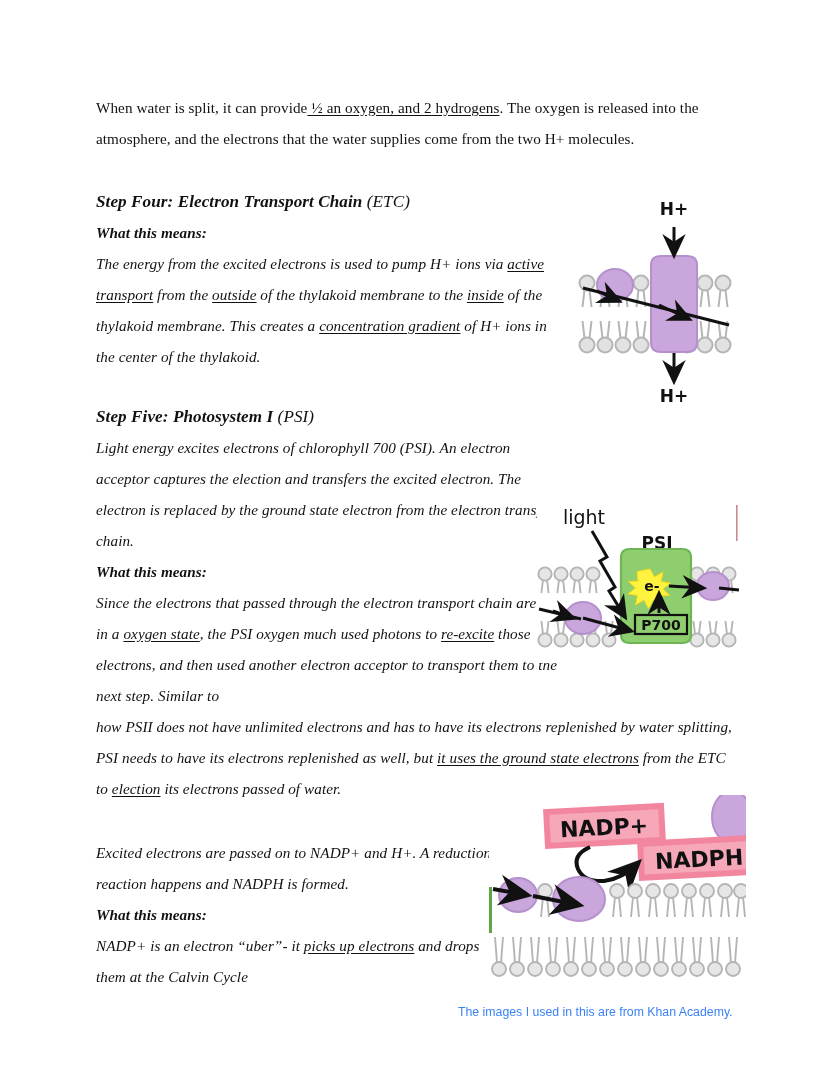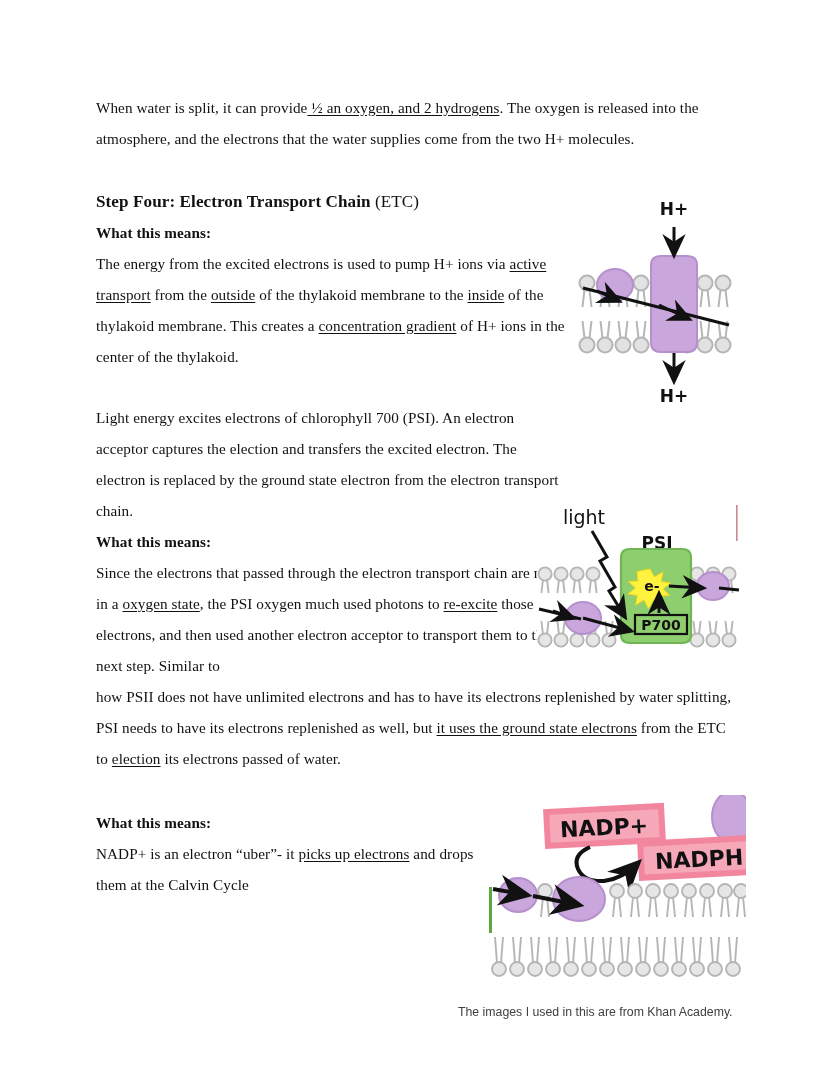--- a/index.html
+++ b/index.html
@@ -41,21 +41,21 @@
 
   h3.heading {
     margin: 0;
     font-size: 17.1px;
     line-height: 30px;
     font-weight: bold;
     letter-spacing: 0.005em;
   }
   h3.heading .reg { font-weight: normal; }
 
-  .block { position: relative; }
+  .block { position: relative; font-style: italic; }
   .spacer-lg { height: 33px; }
   .spacer-md { height: 30px; }
 
   .narrow { width: 470px; }
   .narrow-6 { width: 400px; }
 
   
   .fig { position: absolute; }
 
   #fig-etc  { left: 577px; top: 193px;  width: 160px; height: 215px; }
@@ -63,21 +63,21 @@
   #fig-nadph{ left: 489px; top: 795px;  width: 257px; height: 188px; }
 
   .fig svg { display: block; }
 
   .footer-note {
     position: absolute;
     left: 458px;
     top: 1005px;
     font-family: "Liberation Sans", "DejaVu Sans", sans-serif;
     font-size: 12.3px;
-    color: #404040;
+    color: #3b82f6;
     white-space: nowrap;
   }
 </style>
 </head>
 <body>
 
 <div class="page">
 
   <div class="content">
 
@@ -87,29 +87,31 @@
 
     <div class="block">
       <h3 class="heading"><span>Step Four: Electron Transport Chain</span><span class="reg"> (ETC)</span></h3>
       <p class="para b">What this means:</p>
       <p class="para narrow"><span>The energy from the excited electrons is used to pump H+ ions via </span><span class="u">active transport</span><span> from the </span><span class="u">outside</span><span> of the thylakoid membrane to the </span><span class="u">inside</span><span> of the thylakoid membrane.  This creates a </span><span class="u">concentration gradient</span><span> of H+ ions in the center of the thylakoid.</span></p>
     </div>
 
     <div class="spacer-md"></div>
 
     <div class="block">
+      <h3 class="heading"><span>Step Five: Photosystem I</span><span class="reg"> (PSI)</span></h3>
       <p class="para narrow">Light energy excites electrons of chlorophyll 700 (PSI).  An electron acceptor captures the election and transfers the excited electron.  The electron is replaced by the ground state electron from the electron transport chain.</p>
       <p class="para b">What this means:</p>
       <p class="para narrow"><span>Since the electrons that passed through the electron transport chain are now in a </span><span class="u">oxygen state</span><span>, the PSI oxygen much used photons to </span><span class="u">re-excite</span><span> those electrons, and then used another electron acceptor to transport them to the next step.  Similar to </span></p>
       <p class="para"><span>how PSII does not have unlimited electrons and has to have its electrons replenished by water splitting, PSI needs to have its electrons replenished as well, but </span><span class="u">it uses the ground state electrons</span><span> from the ETC to </span><span class="u">election</span><span> its electrons passed of water.</span></p>
     </div>
 
     <div class="spacer-lg"></div>
 
     <div class="block">
+      <p class="para narrow-6">Excited electrons are passed on to NADP+ and H+.  A reduction reaction happens and NADPH is formed.</p>
       <p class="para b">What this means:</p>
       <p class="para narrow-6"><span>NADP+ is an electron “uber”- it </span><span class="u">picks up electrons</span><span> and drops them at the Calvin Cycle</span></p>
     </div>
 
   </div>
 
   <div class="fig" id="fig-etc">
     <svg width="160" height="215" viewBox="0 0 160 215" xmlns="http://www.w3.org/2000/svg">
       <defs>
         <marker id="arwE" markerWidth="9" markerHeight="9" refX="7" refY="4.5" orient="auto">

